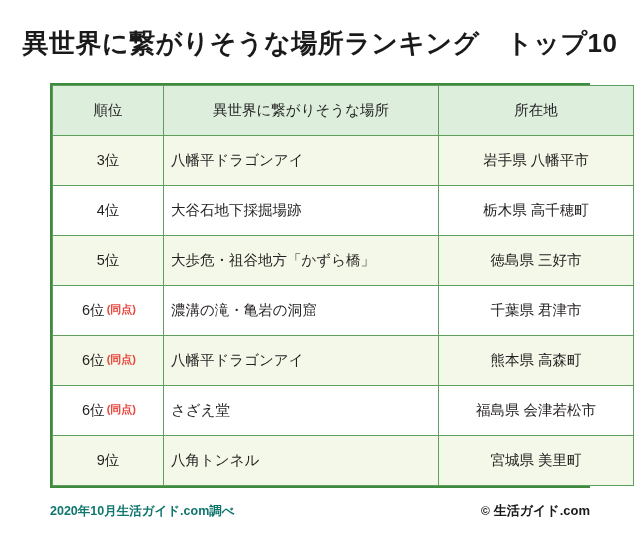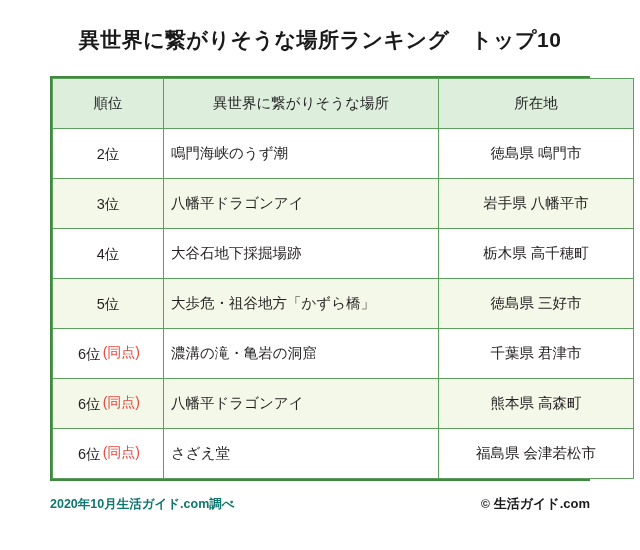--- a/index.html
+++ b/index.html
@@ -15,21 +15,21 @@
     overflow: hidden;
   }
   .page {
     position: relative;
     width: 640px;
     height: 550px;
     box-sizing: border-box;
   }
   .title {
     text-align: center;
-    font-size: 21px;
+    font-size: 26px;
     font-weight: bold;
     letter-spacing: 0.5px;
     padding-top: 26px;
     padding-bottom: 4px;
     color: #1a1a1a;
   }
   .table-wrap {
     margin: 18px 50px 0 50px;
     border: 2px solid #3f8a3f;
     box-sizing: border-box;
@@ -79,23 +79,24 @@
   }
   .crown {
     color: #d5a021;
     font-size: 13px;
     margin-right: 2px;
     position: relative;
     top: -2px;
   }
   .tie {
     color: #e8453c;
-    font-size: 14px;
+    font-size: 11px;
     margin-left: 2px;
     vertical-align: 2px;
+    font-weight: bold;
   }
   .footer {
     margin: 14px 50px 0 50px;
     display: flex;
     justify-content: space-between;
     align-items: center;
     font-size: 12.5px;
   }
   .source-note {
     color: #0f766e;
@@ -126,25 +127,20 @@
       <thead>
         <tr>
           <th class="col-rank">順位</th>
           <th class="col-place">異世界に繋がりそうな場所</th>
           <th class="col-loc">所在地</th>
         </tr>
       </thead>
       <tbody>
 
 
-        <tr class="plain">
-          <td class="rank-cell"><span class="crown"></span><span>2位</span><span class="tie"></span></td>
-          <td class="place-cell">鳴門海峡のうず潮</td>
-          <td class="loc-cell">徳島県 鳴門市</td>
-        </tr>
 
         <tr class="highlight">
           <td class="rank-cell"><span class="crown"></span><span>3位</span><span class="tie"></span></td>
           <td class="place-cell">八幡平ドラゴンアイ</td>
           <td class="loc-cell">岩手県 八幡平市</td>
         </tr>
 
         <tr class="plain">
           <td class="rank-cell"><span class="crown"></span><span>4位</span><span class="tie"></span></td>
           <td class="place-cell">大谷石地下採掘場跡</td>
@@ -168,20 +164,25 @@
           <td class="place-cell">八幡平ドラゴンアイ</td>
           <td class="loc-cell">熊本県 高森町</td>
         </tr>
 
         <tr class="plain">
           <td class="rank-cell"><span class="crown"></span><span>6位</span><span class="tie">(同点)</span></td>
           <td class="place-cell">さざえ堂</td>
           <td class="loc-cell">福島県 会津若松市</td>
         </tr>
 
+        <tr class="highlight">
+          <td class="rank-cell"><span class="crown"></span><span>9位</span><span class="tie"></span></td>
+          <td class="place-cell">八角トンネル</td>
+          <td class="loc-cell">宮城県 美里町</td>
+        </tr>
 
 
       </tbody>
     </table>
   </div>
 
   <div class="footer">
     <div class="source-note">2020年10月生活ガイド.com調べ</div>
     <div class="brand">
       <span class="copy-mark">©</span>

